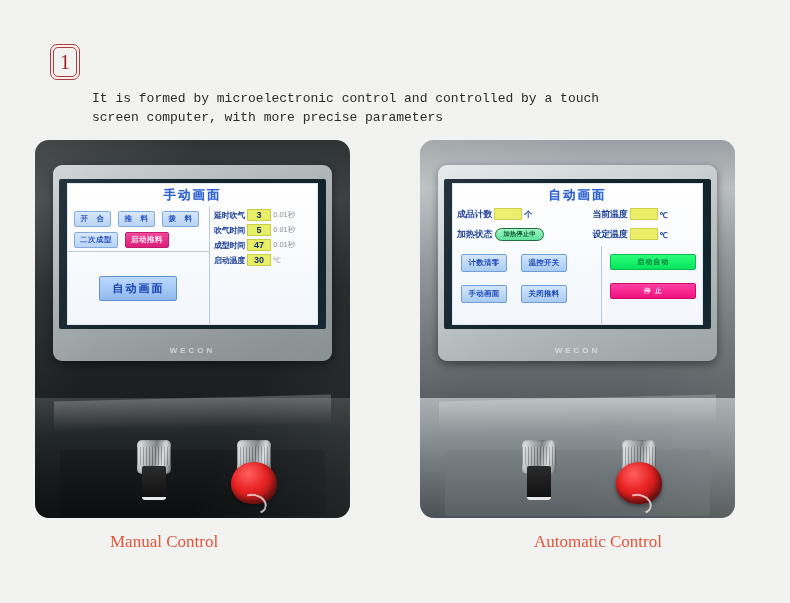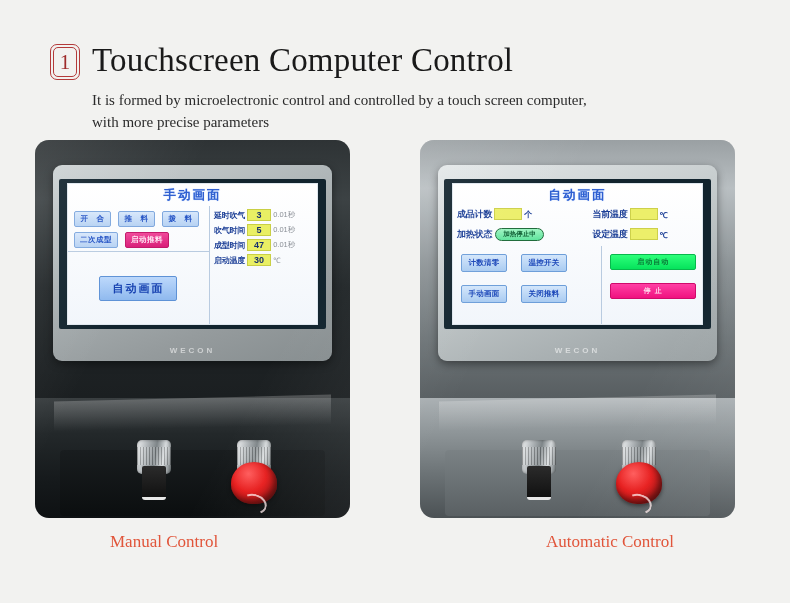--- a/index.html
+++ b/index.html
@@ -29,22 +29,22 @@
   }
 
   .title {
     position: absolute; left: 92px; top: 42px;
     font-family: "Liberation Serif", serif;
     font-size: 33px; font-weight: 400; color: #1a1a1a;
     letter-spacing: .2px; white-space: nowrap;
   }
   .subtitle {
     position: absolute; left: 92px; top: 90px; width: 520px;
-    font-family: Liberation Serif, serif;
-    font-size: 15px; color: #2b2b2b; line-height: 1.45;
+    font-family: Liberation Mono, monospace;
+    font-size: 13px; color: #2b2b2b; line-height: 1.45;
   }
 
   
   .photo {
     position: absolute; top: 140px; width: 315px; height: 378px;
     border-radius: 14px; overflow: hidden;
     background: #cfcfcf;
   }
   .photo.left  { left: 35px; }
   .photo.right { left: 420px; }
@@ -252,37 +252,36 @@
     transform: rotate(18deg);
   }
 
   
   .caption {
     position: absolute; top: 532px;
     font-family: Liberation Serif, serif;
     font-size: 17px; color: #e1553a; white-space: nowrap;
   }
   .caption.left  { left: 110px; }
-  .caption.right { left: 534px; margin-left: 12px; }
+  .caption.right { left: 534px; }
 
   .glare {
     position: absolute; inset: 0; pointer-events: none;
     background: linear-gradient(118deg, rgba(255,255,255,.10) 0%, rgba(255,255,255,0) 34%, rgba(255,255,255,0) 68%, rgba(255,255,255,.08) 100%);
   }
 </style>
 </head>
 <body>
 
 <div class="page">
 
   <div class="header">
     <div class="badge">
       <div class="badge-inner">1</div>
     </div>
-    <div class="title">Touchscreen Computer Control</div>
     <div class="subtitle">It is formed by microelectronic control and controlled by a touch screen computer, with more precise parameters</div>
   </div>
 
   <div class="photo left">
     <div class="machine">
       <div class="body-top"></div>
       <div class="body-bot">
         <div class="apron"></div>
       </div>
 

